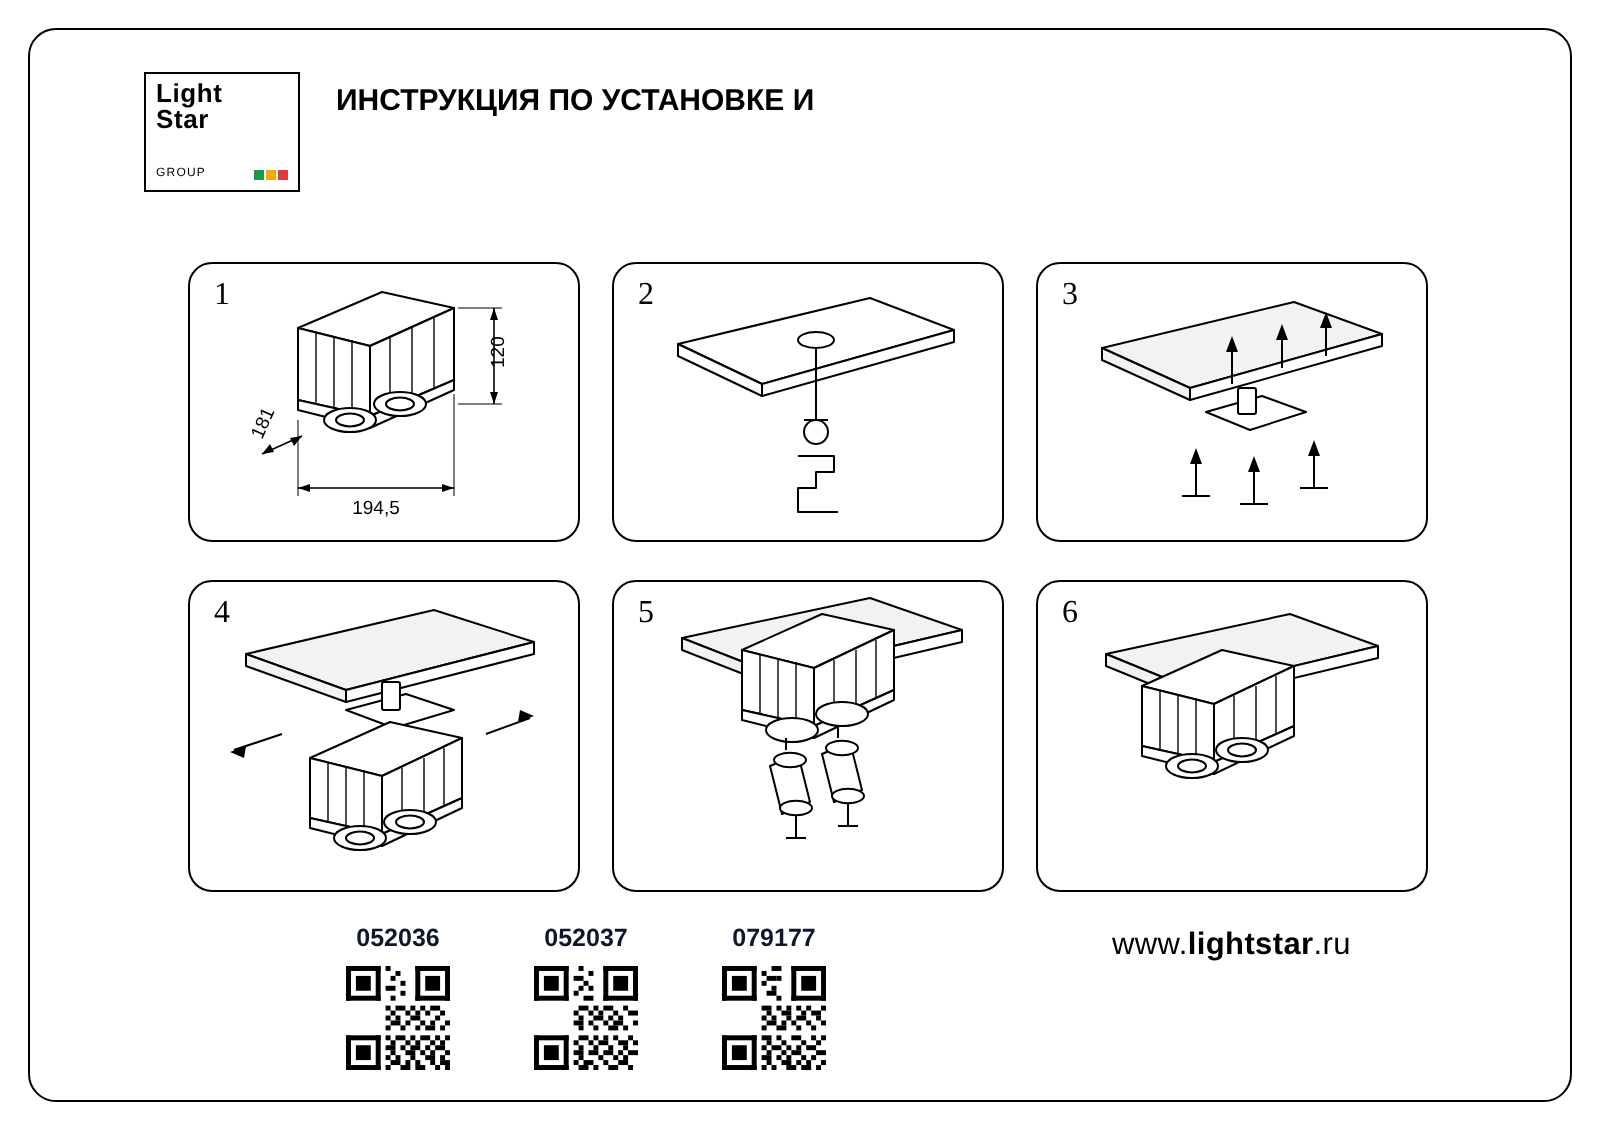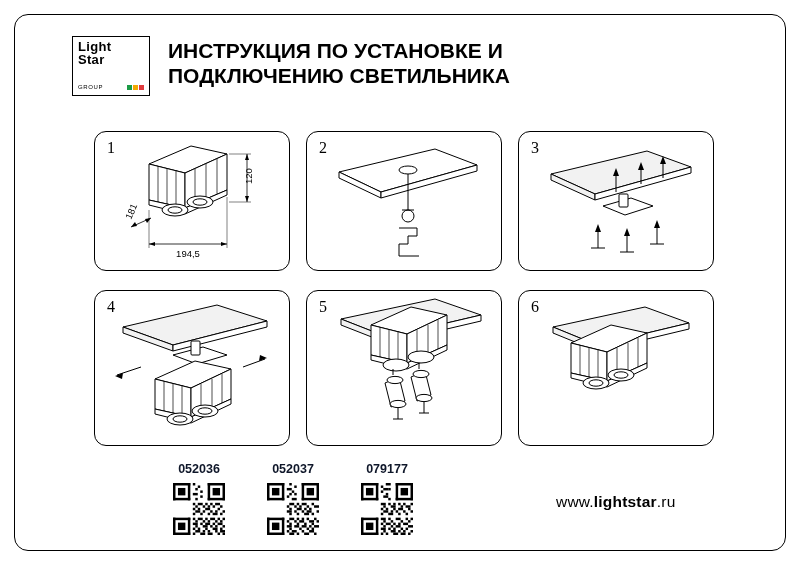--- a/index.html
+++ b/index.html
@@ -70,21 +70,21 @@
     display: block;
     width: 5px;
     height: 5px;
   }
 
   .title {
     position: absolute;
     left: 168px;
     top: 38px;
     width: 360px;
-    font-size: 21px;
+    font-size: 15px;
     font-weight: bold;
     line-height: 25px;
     color: #000;
   }
   .title .l2 { display: block; }
 
   .series {
     position: absolute;
     left: 556px;
     top: 44px;
@@ -133,21 +133,20 @@
     height: 52px;
     margin: 0 auto;
   }
   .site {
     position: absolute;
     left: 556px;
     top: 464px;
     font-size: 15.5px;
     color: #000;
     letter-spacing: .2px;
-    margin-top: 29px;
   }
   .site .lg { font-weight: bold; }
   .dim-label {
     font-family: "Liberation Sans", sans-serif;
   }
 </style>
 </head>
 <body>
 
 <div id="sheet">
@@ -162,21 +161,20 @@
     <div class="logo-group">GROUP</div>
     <div class="logo-bars">
       <i style="background:#1b9b46"></i>
         <i style="background:#f2a900"></i>
         <i style="background:#e03a3e"></i>
     </div>
   </div>
 
   <div class="title">
     <span class="l1">ИНСТРУКЦИЯ ПО УСТАНОВКЕ И</span>
-    <span class="l2">ПОДКЛЮЧЕНИЮ СВЕТИЛЬНИКА</span>
   </div>
 
   <div class="series">
   </div>
 
   <div class="panel" style="left:94px; top:131px; width:196px; height:140px;">
     <div class="panel-num">1</div>
     <svg width="196" height="140" viewBox="0 0 196 140">
       <g fill="#ffffff" stroke="#000000" stroke-width="1" stroke-linejoin="round">
 

